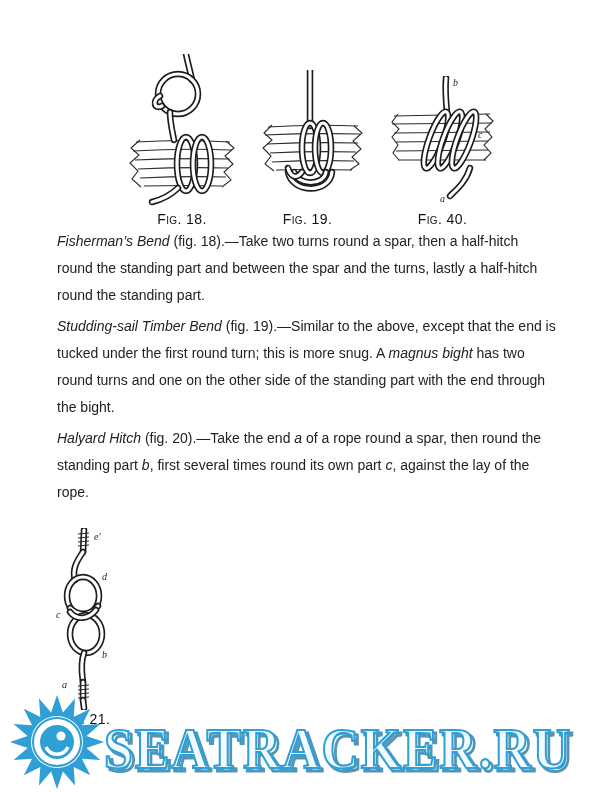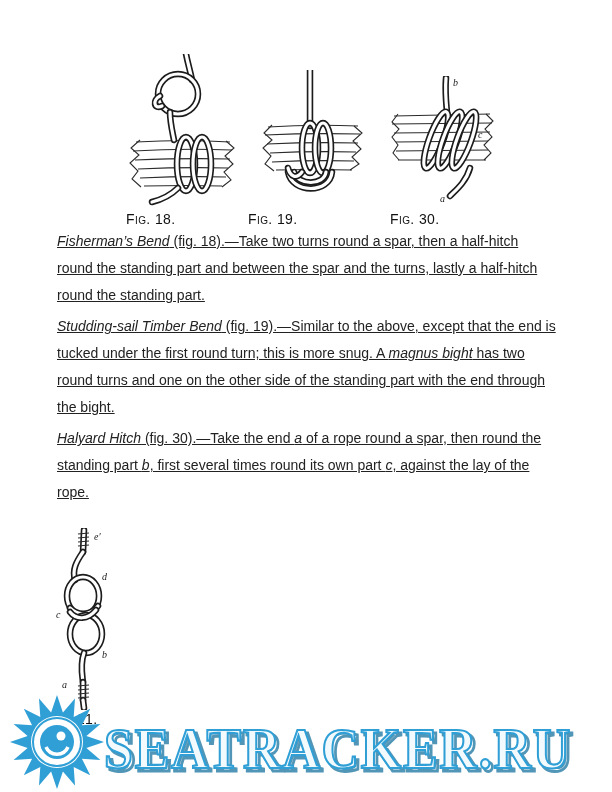--- a/index.html
+++ b/index.html
@@ -4,25 +4,25 @@
 <style>
   * { margin:0; padding:0; box-sizing:border-box; }
   html,body { width:612px; height:792px; background:#ffffff; }
   .page {
     position:relative; width:612px; height:792px; background:#ffffff;
     overflow:hidden; font-family:"Liberation Sans", sans-serif; color:#1e1e1e;
   }
   .figure { position:absolute; }
   .figure svg { display:block; }
   .caption {
-    position:absolute; font-size:14px; color:#111; text-align:left;
+    position:absolute; font-size:14px; color:#111; text-align:center;
     font-variant:small-caps; letter-spacing:.4px;
   }
   .text-block { position:absolute; left:57px; top:228px; width:500px; }
-  .text-block p { font-size:14px; line-height:27px; margin-bottom:4px; color:#222;text-decoration:underline; }
+  .text-block p { font-size:14px; line-height:27px; margin-bottom:4px; color:#222; }
   .it { font-style:italic; }
 
   
   .spar { stroke:#2b2b2b; stroke-width:1.1; fill:none; }
   .ko { stroke:#1c1c1c; stroke-width:6.5; fill:none; stroke-linecap:round; }
   .ki { stroke:#ffffff; stroke-width:3.2; fill:none; stroke-linecap:round; }
   .fig-label { font-family:"Liberation Serif", serif; font-style:italic; font-size:10px; fill:#1c1c1c; }
 
   
   .watermark { position:absolute; left:0; top:694px; width:484px; height:98px;text-align:right; }
@@ -128,29 +128,29 @@
         <path class="ko" d="M80 92 C76 106 66 114 60 120"></path>
           <path class="ki" d="M80 92 C76 106 66 114 60 120"></path>
       </g>
       <text class="fig-label" x="63" y="10">b</text>
       <text class="fig-label" x="88" y="62">c</text>
       <text class="fig-label" x="50" y="126">a</text>
     </svg>
   </div>
 
   <div class="caption" style="left:126px; top:211px; width:112px;">Fig. 18.</div>
-  <div class="caption" style="left:248px; top:211px; width:105px;">Fig. 19.</div>
-  <div class="caption" style="left:390px; top:211px; width:105px;">Fig. 30.</div>
+  <div class="caption" style="left:255px; top:211px; width:105px;">Fig. 19.</div>
+  <div class="caption" style="left:390px; top:211px; width:105px;">Fig. 40.</div>
 
   <div class="text-block">
     <p><span class="it">Fisherman’s Bend</span><span> (fig. 18).—Take two turns round a spar, then a half-hitch round the standing part and between the spar and the turns, lastly a half-hitch round the standing part.</span></p>
 
     <p><span class="it">Studding-sail Timber Bend</span><span> (fig. 19).—Similar to the above, except that the end is tucked under the first round turn; this is more snug. A </span><span class="it">magnus bight</span><span> has two round turns and one on the other side of the standing part with the end through the bight.</span></p>
 
-    <p><span class="it">Halyard Hitch</span><span> (fig. 30).—Take the end </span><span class="it">a</span><span> of a rope round a spar, then round the standing part </span><span class="it">b</span><span>, first several times round its own part </span><span class="it">c</span><span>, against the lay of the rope.</span></p>
+    <p><span class="it">Halyard Hitch</span><span> (fig. 20).—Take the end </span><span class="it">a</span><span> of a rope round a spar, then round the standing part </span><span class="it">b</span><span>, first several times round its own part </span><span class="it">c</span><span>, against the lay of the rope.</span></p>
   </div>
 
   <div class="figure" style="left:48px; top:528px; width:75px; height:182px;">
     <svg width="75" height="182" viewBox="0 0 75 182" role="img">
       <g>
         <path class="ko" d="M36 2 L35 24"></path>
           <path class="ki" d="M36 2 L35 24"></path>
         <path class="ko" d="M35 24 C28 34 24 42 27 52"></path>
           <path class="ki" d="M35 24 C28 34 24 42 27 52"></path>
         <ellipse class="ko" cx="35" cy="68" rx="16" ry="19"></ellipse>

